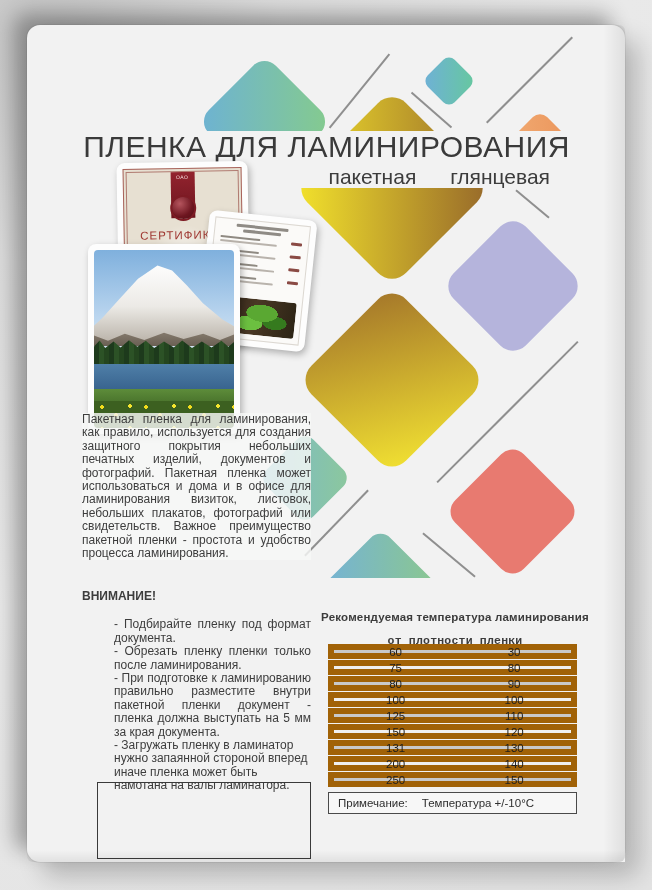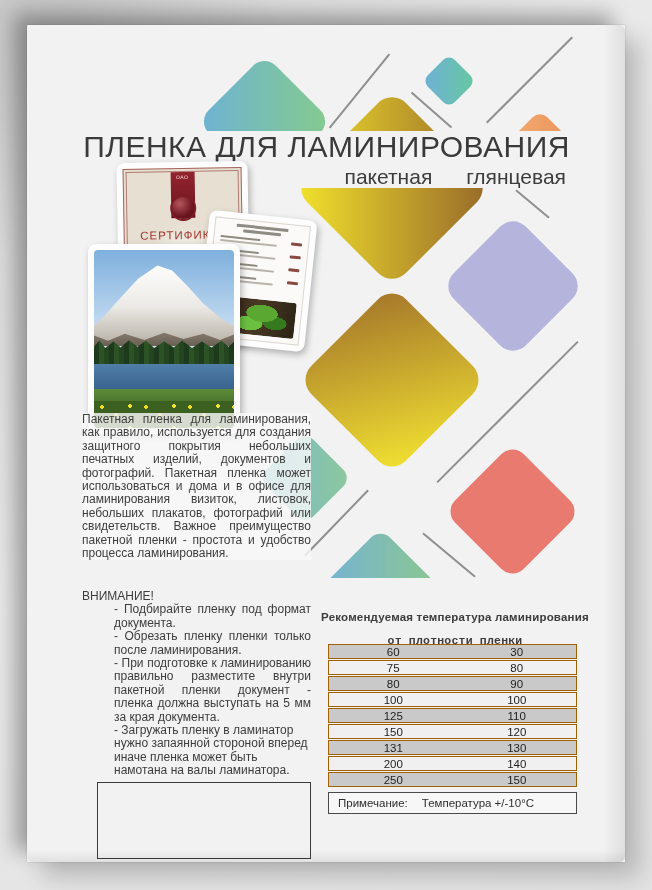--- a/index.html
+++ b/index.html
@@ -1,33 +1,33 @@
 <!DOCTYPE html>
 <html><head>
 <meta charset="utf-8">
 <style>
   html,body{margin:0;padding:0;}
   body{width:652px;height:890px;font-family:"Liberation Sans","DejaVu Sans",sans-serif;}
   .stage{position:relative;width:652px;height:890px;overflow:hidden;
          background:radial-gradient(circle at 8% 4%, #c2c2c2 0%, #dcdcdc 22%, #e9e9e9 55%, #e3e3e3 100%);}
-  .page{position:absolute;left:27px;top:25px;width:598px;height:837px;background:#f2f2f2;border-radius:1px;
+  .page{position:absolute;left:27px;top:25px;width:598px;height:837px;background:#f2f2f2;border-radius:13px;
         box-shadow:-13px -11px 20px rgba(0,0,0,0.30), 15px 15px 24px rgba(0,0,0,0.20), 0 0 0 1px rgba(0,0,0,0.05);}
   .page::after{content:'';position:absolute;top:0;bottom:0;right:0;width:22px;z-index:40;pointer-events:none;
         background:linear-gradient(to right, rgba(0,0,0,0), rgba(0,0,0,0.08));border-radius:0 6px 6px 0;}
   .page::before{content:'';position:absolute;left:0;right:0;bottom:0;height:12px;z-index:40;pointer-events:none;
         background:linear-gradient(to bottom, rgba(0,0,0,0), rgba(0,0,0,0.07));border-radius:0 0 6px 6px;}
   .decor{position:absolute;left:0;top:0;width:553px;height:837px;overflow:hidden;z-index:1;}
   .dm{position:absolute;transform:rotate(45deg);}
   .dline{position:absolute;height:2px;background:#8f8f8f;}
   .band{position:absolute;background:#f2f2f2;z-index:2;}
   .band-title{left:0;top:106px;width:598px;height:57px;}
   .band-bottom{left:288px;top:553px;width:310px;height:284px;}
   .title-wrap{position:absolute;right:55px;top:105px;z-index:5;text-align:right;}
   .main-title{font-size:30px;letter-spacing:0.5px;color:#3a3a3a;white-space:nowrap;}
-  .subtitle{margin-top:1px;margin-right:4px;font-size:21px;color:#3c3c3c;}
+  .subtitle{margin-top:1px;margin-right:20px;font-size:21px;color:#3c3c3c;}
   .subtitle span{margin-left:28px;}
   
   .card{position:absolute;background:#fdfdfd;border-radius:8px;padding:6px;box-shadow:2px 3px 7px rgba(0,0,0,0.28);}
   .cert{left:91px;top:137px;width:119px;height:170px;transform:rotate(-1deg);z-index:6;}
   .cert-paper{position:relative;width:100%;height:100%;background:#e7e0d2;border:1px solid #a8625a;
               outline:1px solid #b07a70;outline-offset:-4px;box-sizing:border-box;overflow:hidden;}
   .cert-wm{position:absolute;left:50%;top:52%;width:64px;height:64px;transform:translate(-50%,-50%);border-radius:50%;
            background:radial-gradient(circle, rgba(255,255,255,0.65), rgba(255,255,255,0) 70%);}
   .cert-banner{position:absolute;left:50%;top:3px;transform:translateX(-50%);width:24px;height:46px;
                background:linear-gradient(#93232e,#6b151e);text-align:center;}
@@ -72,36 +72,36 @@
   .ph-flowers{bottom:0;height:15%;background-color:#3c6020;
       background-image:radial-gradient(circle 2.5px at 8px 6px,#f2dd1c 70%,transparent 72%),
                        radial-gradient(circle 2.5px at 22px 14px,#e6c912 70%,transparent 72%),
                        radial-gradient(circle 2.5px at 36px 5px,#f6e62e 70%,transparent 72%),
                        radial-gradient(circle 2px at 15px 18px,#d9be10 70%,transparent 72%);
       background-size:44px 22px;}
   
   .intro{position:absolute;left:55px;top:388px;width:229px;z-index:9;font-size:12px;line-height:13.4px;
          color:#3d3d3d;text-align:justify;background:rgba(246,248,246,0.82);}
   .attention{position:absolute;left:55px;top:565px;width:229px;z-index:9;font-size:12px;line-height:13.4px;color:#3d3d3d;}
-  .attn-head{font-weight:normal;margin-bottom:0;}
+  .attn-head{font-weight:bold;margin-bottom:15px;}
   .attn-items div{text-align:justify;margin-left:32px;}
   .attn-items div:last-child{text-align:left;}
   .empty-box{position:absolute;left:70px;top:757px;width:212px;height:75px;border:1.5px solid #3a3a3a;z-index:9;}
   
   .tbl-title{position:absolute;left:278px;width:300px;text-align:center;z-index:9;font-weight:bold;
              font-size:11.5px;color:#3c3c3c;letter-spacing:0.2px;margin-top:23px;}
   .tbl-title.t1{top:563px;}
   .tbl-title.t2{top:586px;font-family:Liberation Mono, monospace;}
   .tbl{position:absolute;left:301px;top:614px;width:249px;z-index:9;}
   .thead{display:flex;align-items:center;height:21px;box-sizing:border-box;border:1px solid #4a4a4a;
          background:#f7f7f7;font-size:12px;color:#2e2e2e;}
   .th1{flex:0 0 58%;padding-left:9px;}
   .th2{flex:1;text-align:right;padding-right:8px;}
   .tbody{margin-top:5px;}
-  .trow{display:flex;align-items:center;height:15px;box-sizing:border-box;border:1px solid #a16207;
+  .trow{display:flex;align-items:center;height:15px;box-sizing:border-box;border:6px solid #a16207;
         margin-bottom:1px;font-size:11.5px;color:#1e1e1e;}
   .trow.dark{background:#c9c9c9;}
   .trow.light{background:#f0f0f0;}
   .tcell{flex:0 0 52%;text-align:center;}
   .tcell:last-child{flex:1;text-align:center;}
   .tnote{display:flex;align-items:center;height:22px;box-sizing:border-box;border:1px solid #4a4a4a;
          background:#f7f7f7;font-size:11.5px;color:#2e2e2e;margin-top:5px;padding-left:9px;}
   .tnote .nv{margin-left:14px;}
 </style>
 </head>

